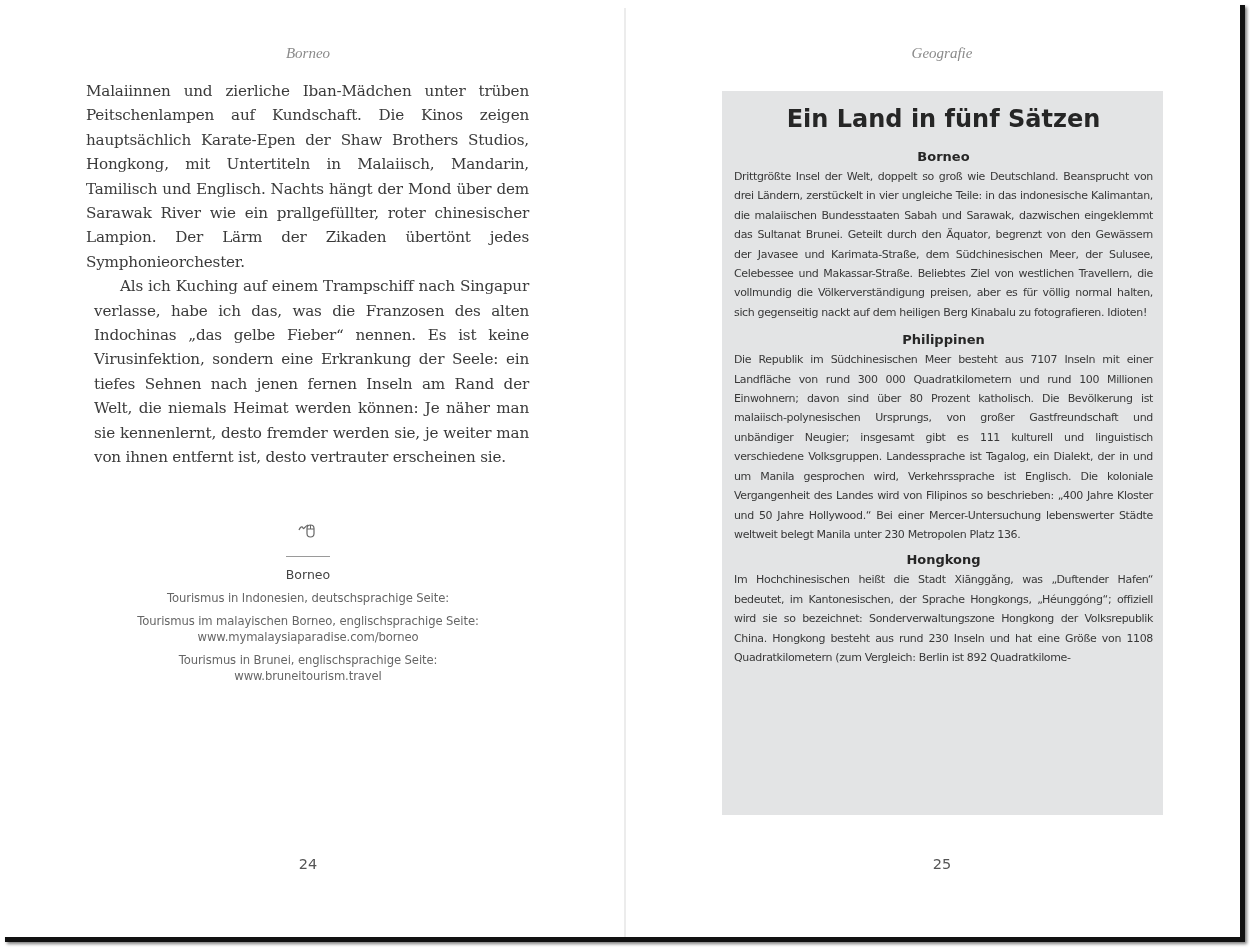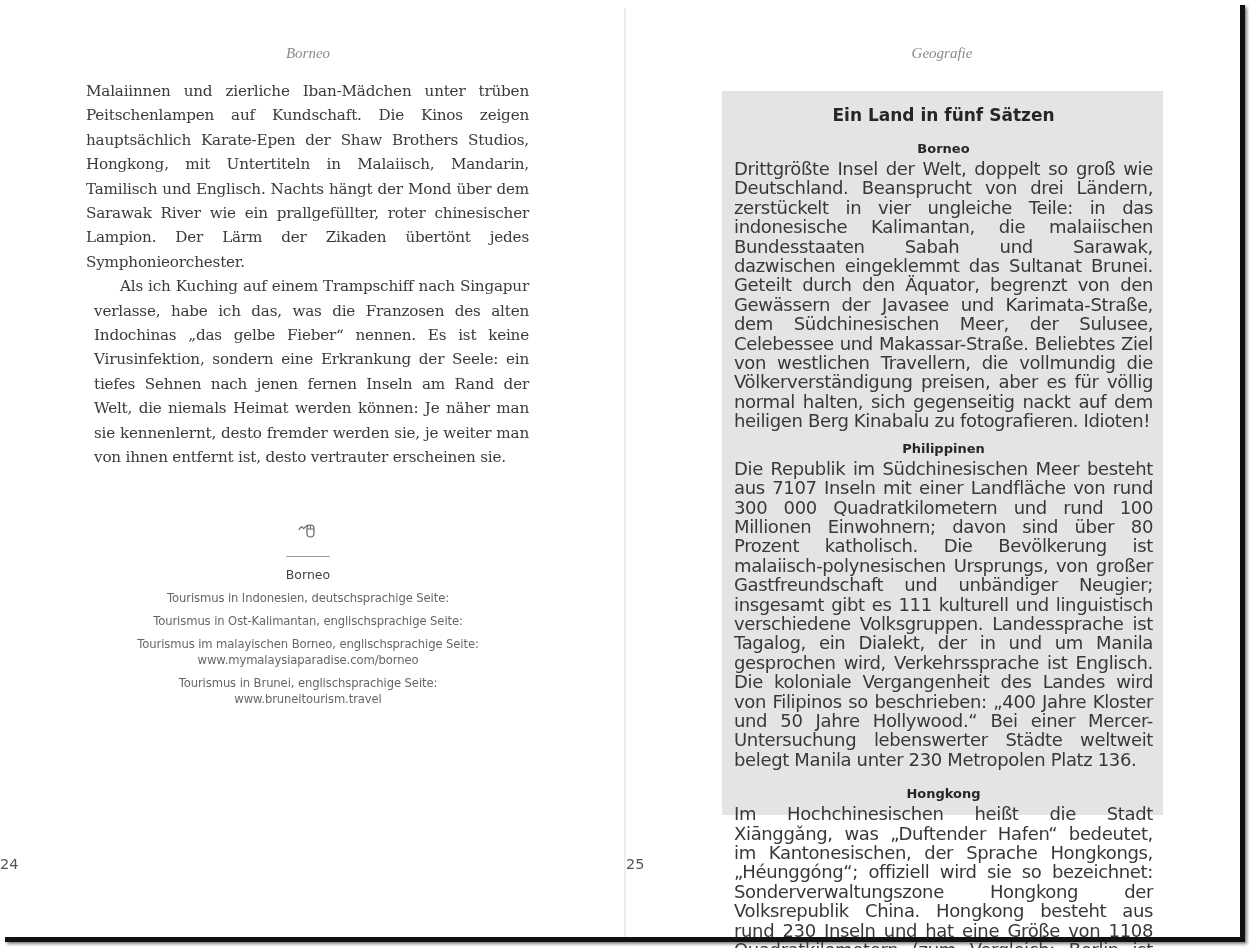--- a/index.html
+++ b/index.html
@@ -37,42 +37,42 @@
     .links-block {
       position: absolute; left: 110px; top: 518px; width: 396px; text-align: center;
       font-family: "DejaVu Sans", sans-serif; color: #666;
     }
     .mouse-icon { display: inline-block; width: 24px; height: 24px; }
     .links-rule { width: 44px; height: 1px; background: #9a9a9a; margin: 10px auto 10px; }
     .links-title { font-size: 12.5px; color: #444; margin-bottom: 8px; }
     .link-item { font-size: 11.6px; line-height: 16px; margin-bottom: 7px; color: #666; letter-spacing: -0.1px; }
 
     .page-number {
-      position: absolute; top: 856px; width: 100%; text-align: left;
+      position: absolute; top: 856px; width: 100%; text-align: center;
       font-family: "DejaVu Sans", sans-serif; font-size: 14.5px; color: #555;
     }
     .page-left .page-number { left: 0; width: 616px; }
     .page-right .page-number { left: 0; width: 632px; }
 
     .info-box {
       position: absolute; left: 96px; top: 91px; width: 441px; height: 724px;
       background: #e3e4e5; box-sizing: border-box; padding: 12px 10px 0 12px;
       font-family: "DejaVu Sans", sans-serif; color: #333;
     }
     .info-title {
-      text-align: center; font-weight: bold; font-size: 17px; margin: 2px 0 16px; color: #262626;
+      text-align: center; font-weight: bold; font-size: 24px; margin: 2px 0 16px; color: #262626;
     }
     .section-title {
       text-align: center; font-weight: bold; font-size: 13px; margin: 0 0 3px; color: #262626;
     }
     .section-text {
-      font-size: 18px; line-height: 19.4px; text-align: justify; margin: 0 0 10px; color: #383838;
+      font-size: 11px; line-height: 19.4px; text-align: justify; margin: 0 0 10px; color: #383838;
       letter-spacing: -0.35px;
     }
-    .section-text.gap { margin-bottom: 17px; }
+    .section-text.gap { margin-bottom: 8px; }
   </style>
 </head>
 <body>
 
 <div class="spread">
   <div class="gutter"></div>
 
   <div class="page page-left">
     <div class="running-head">Borneo</div>
 
@@ -89,21 +89,20 @@
           <line x1="11" y1="11" x2="18" y2="11" stroke="#666" stroke-width="1"></line>
           <line x1="14.5" y1="7" x2="14.5" y2="11" stroke="#666" stroke-width="1"></line>
         </svg>
       </span>
       <div class="links-rule"></div>
       <div class="links-title">Borneo</div>
       <div class="link-item">
         <div>Tourismus in Indonesien, deutschsprachige Seite:</div>
       </div>
       <div class="link-item">
-        <div>Tourismus in Ost-Kalimantan, englischsprachige Seite:</div>
       </div>
       <div class="link-item">
         <div>Tourismus im malayischen Borneo, englischsprachige Seite:</div>
         <div>www.mymalaysiaparadise.com/borneo</div>
       </div>
       <div class="link-item">
         <div>Tourismus in Brunei, englischsprachige Seite:</div>
         <div>www.bruneitourism.travel</div>
       </div>
     </div>

